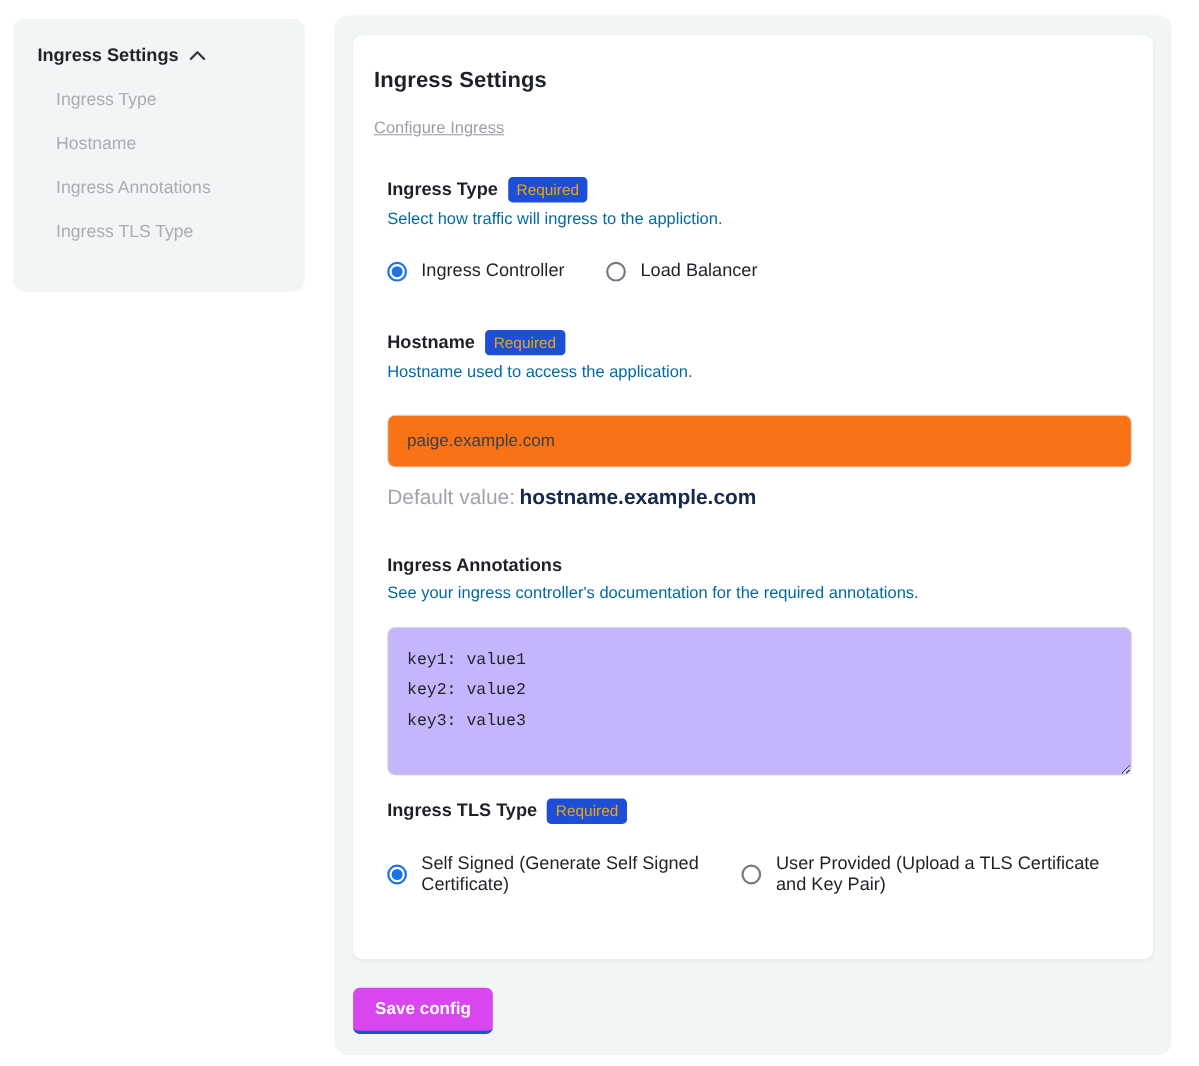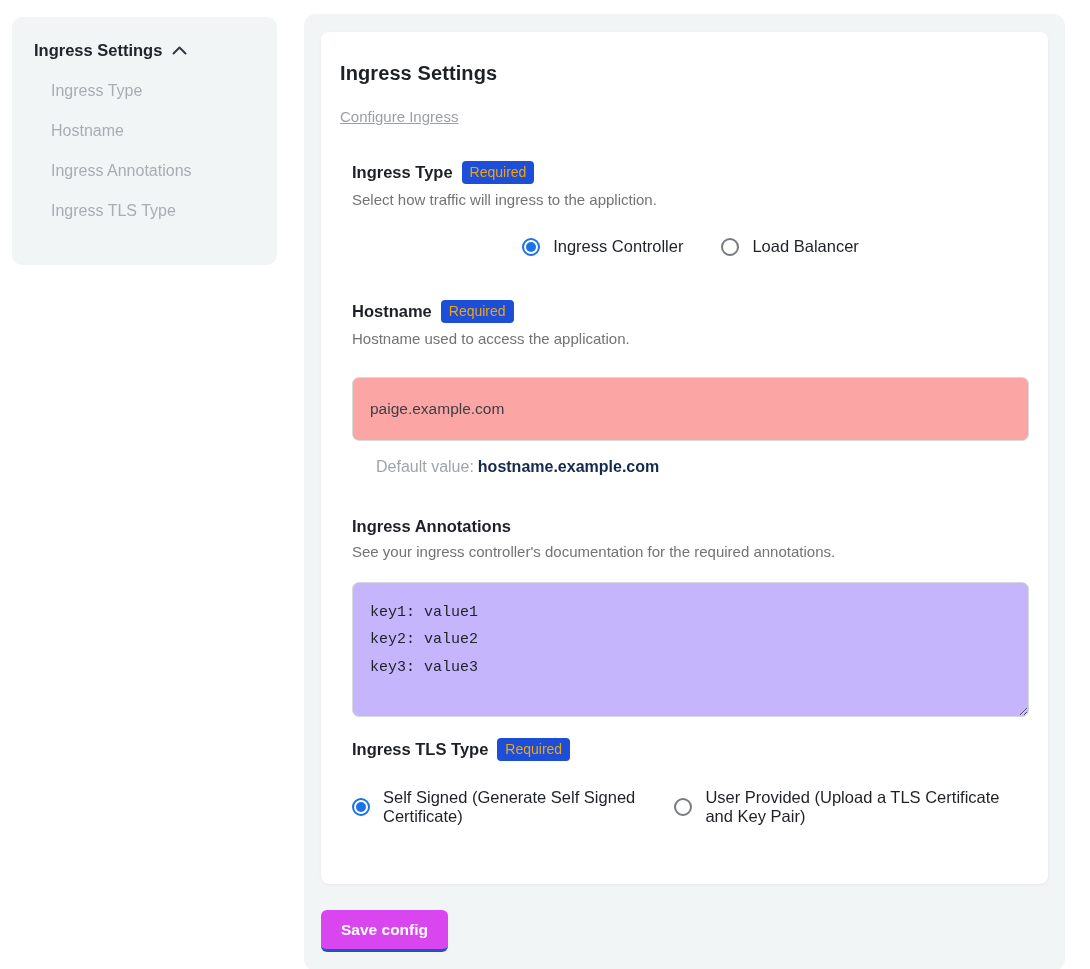--- a/index.html
+++ b/index.html
@@ -87,25 +87,25 @@
     margin-left: 9px;
     background: #1d4ed8;
     color: #f0a40e;
     font-size: 14px;
     padding: 3px 8px 4px 8px;
     border-radius: 4px;
   }
   .field-desc {
     margin-top: 7px;
     font-size: 15px;
-    color: #737373;
-  }
-
-  
-  .radio-row { display: flex; align-items: center; gap: 38px; margin-top: 29px; justify-content: center; }
+    color: #0369a1;
+  }
+
+  
+  .radio-row { display: flex; align-items: center; gap: 38px; margin-top: 29px; }
   .radio-col { display: flex; flex-direction: row; gap: 19px; margin-top: 27px; }
   .radio-option {
     display: inline-flex;
     align-items: center;
     gap: 13px;
     cursor: pointer;
   }
   .radio {
     width: 18px; height: 18px;
     border: 2px solid #767b82;
@@ -127,31 +127,31 @@
 
   
   .section-ingress-type { margin-bottom: 44px; }
   .section-hostname { margin-bottom: 41px; }
   .section-annotations { margin-bottom: 21px; }
 
   
   .text-input {
     margin-top: 30px;
     width: 100%;
-    height: 64px;
+    height: 48px;
     border: 1px solid #d7dadd;
     border-radius: 7px;
     padding: 0 17px;
     font-family: "Liberation Sans", sans-serif;
     font-size: 15.5px;
     color: #3a3f45;
-    background: #fca5a5;
+    background: #f97316;
     outline: none;
   }
-  .default-line { margin-top: 17px; font-size: 16px; margin-left: 24px; }
+  .default-line { margin-top: 17px; font-size: 19px; }
   .default-prefix { color: #a0a4aa; }
   .default-value { color: #15294e; font-weight: 700; margin-left: 4px; }
 
   
   .annotations-textarea {
     margin-top: 22px;
     width: 100%;
     height: 135px;
     border: 1px solid #d7dadd;
     border-radius: 7px;

